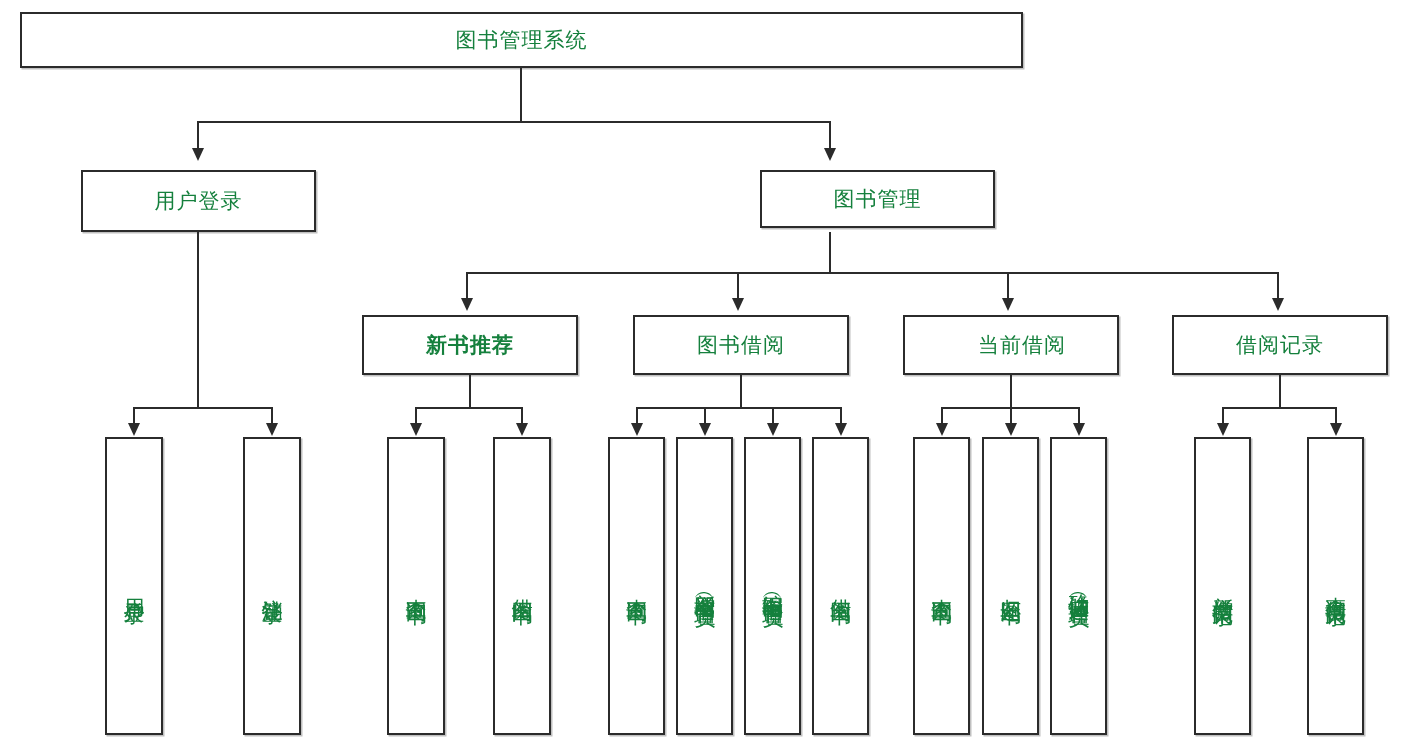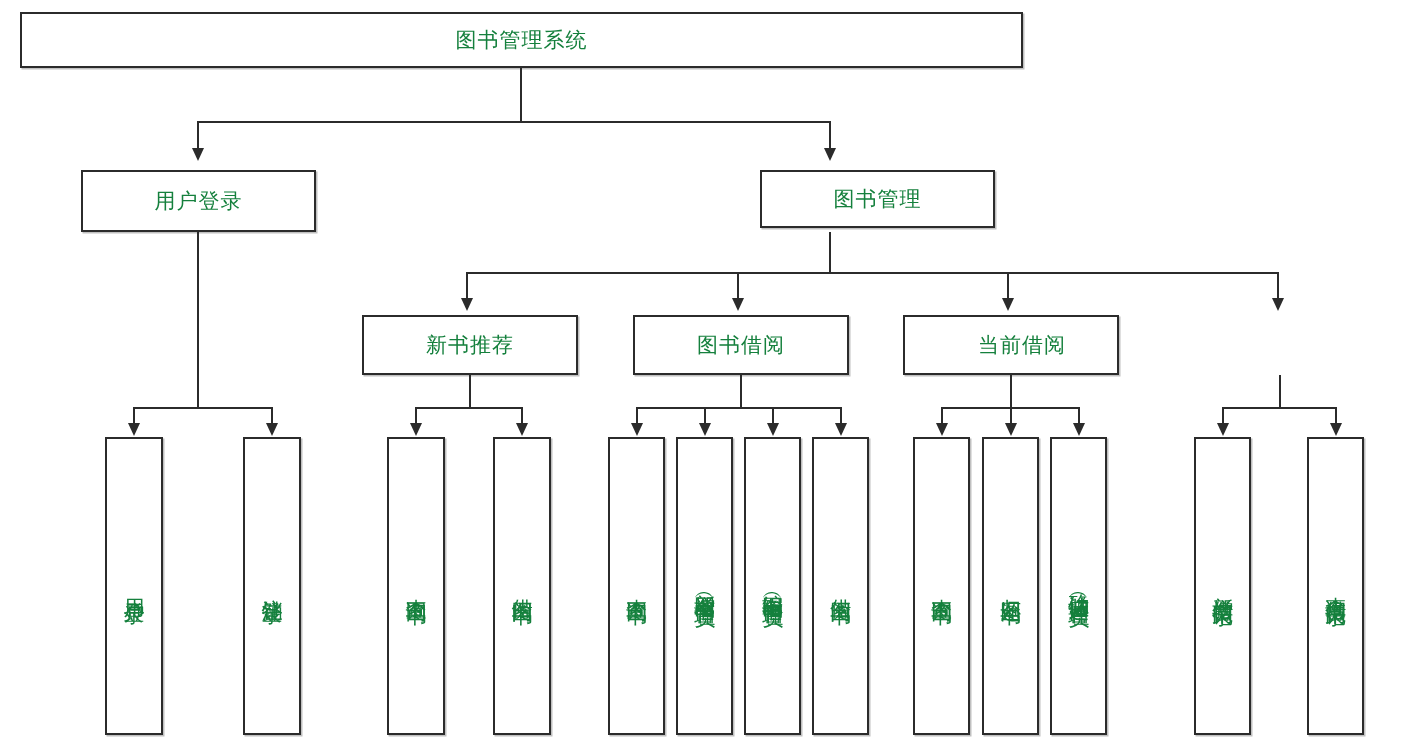--- a/index.html
+++ b/index.html
@@ -108,28 +108,31 @@
   <div class="hline" style="left:466px;top:272px;width:813px;"></div>
   <div class="vline" style="left:466px;top:272px;height:27px;"></div>
   <div class="arrow" style="left:461px;top:298px;"></div>
   <div class="vline" style="left:737px;top:272px;height:27px;"></div>
   <div class="arrow" style="left:732px;top:298px;"></div>
   <div class="vline" style="left:1007px;top:272px;height:27px;"></div>
   <div class="arrow" style="left:1002px;top:298px;"></div>
   <div class="vline" style="left:1277px;top:272px;height:27px;"></div>
   <div class="arrow" style="left:1272px;top:298px;"></div>
 
-  <div class="node horiz" style="left:362px;top:315px;width:216px;height:60px;">
+  <div class="node horiz" style="left:362px;top:315px;width:216px;height:60px;font-weight:bold;">
     <span>新书推荐</span>
   </div>
   <div class="node horiz" style="left:633px;top:315px;width:216px;height:60px;align-items:center;">
     <span>图书借阅</span>
   </div>
   <div class="node horiz" style="left:903px;top:315px;width:216px;height:60px;padding-left:22px;">
     <span>当前借阅</span>
+  </div>
+  <div class="node horiz" style="left:1172px;top:315px;width:216px;height:60px;">
+    <span>借阅记录</span>
   </div>
 
   <div class="vline" style="left:469px;top:375px;height:33px;"></div>
   <div class="hline" style="left:415px;top:407px;width:108px;"></div>
   <div class="vline" style="left:415px;top:407px;height:17px;"></div>
   <div class="arrow" style="left:410px;top:423px;"></div>
   <div class="vline" style="left:521px;top:407px;height:17px;"></div>
   <div class="arrow" style="left:516px;top:423px;"></div>
 
   <div class="vline" style="left:740px;top:375px;height:33px;"></div>

